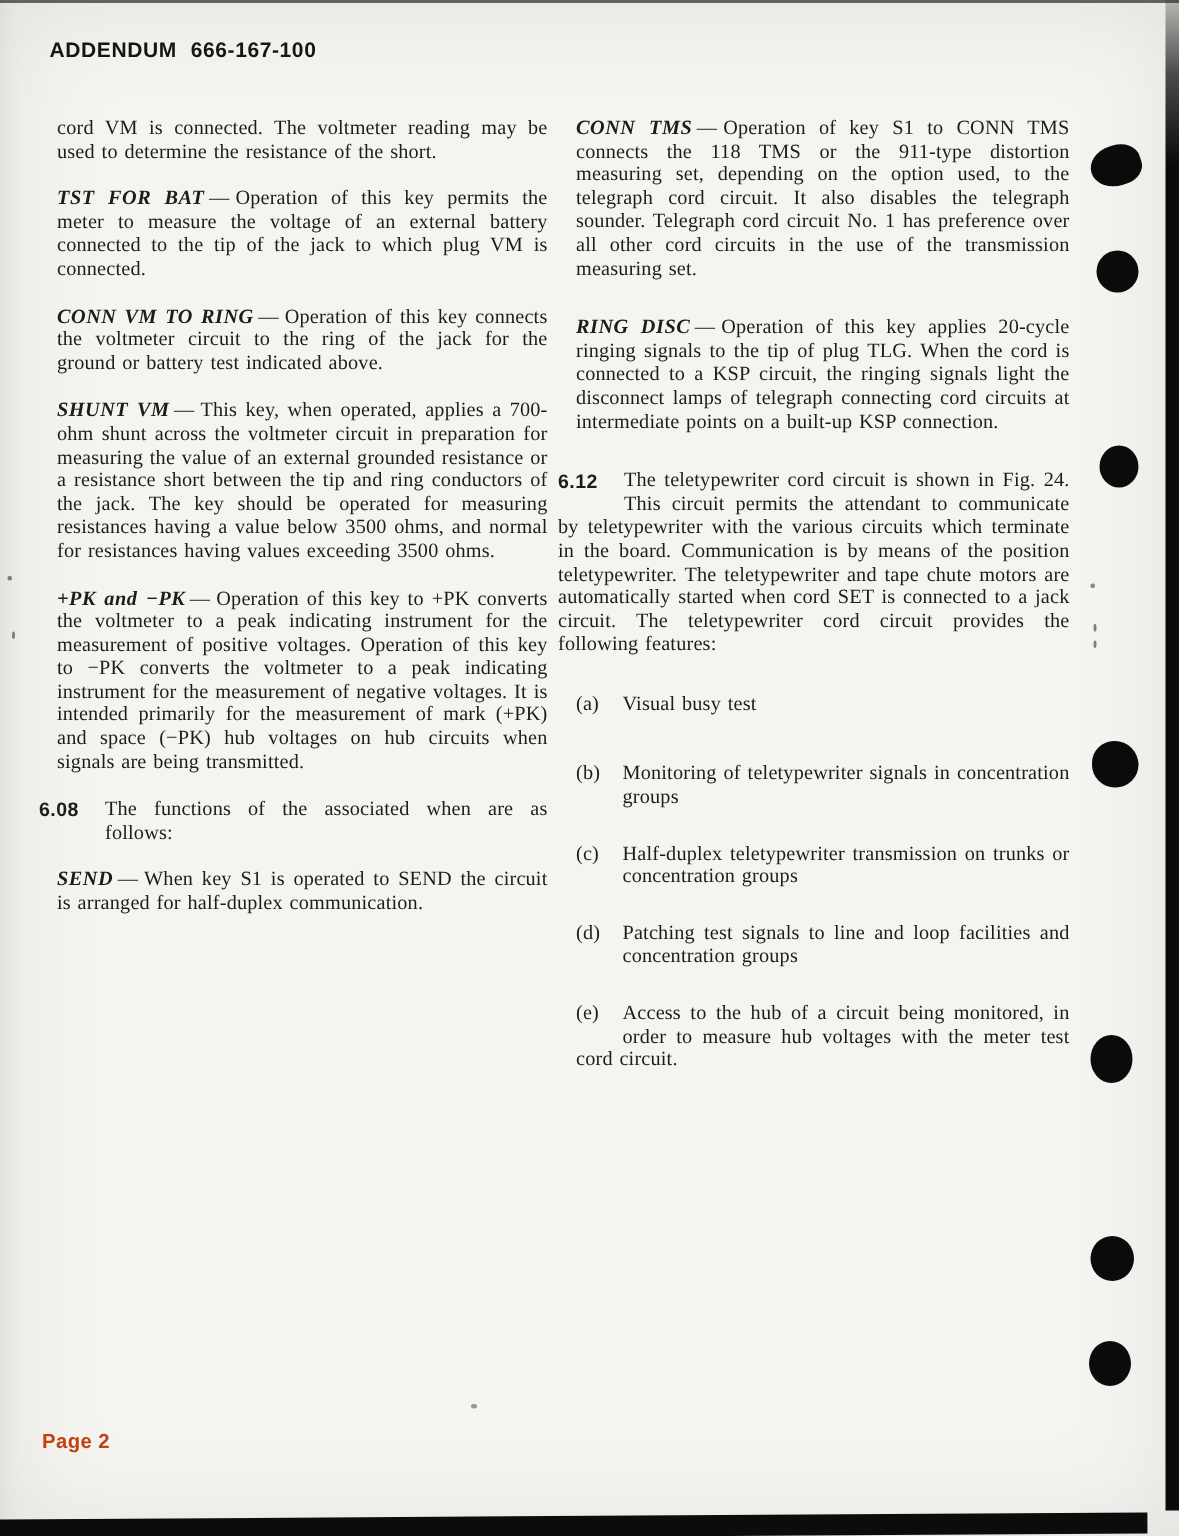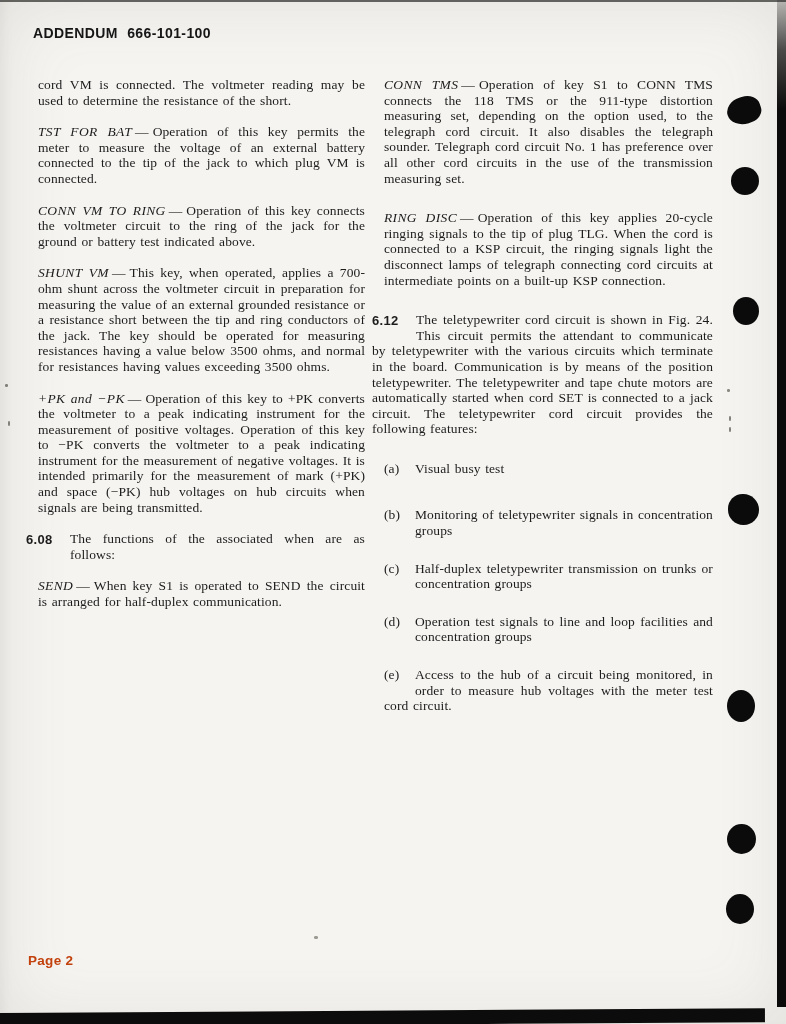--- a/index.html
+++ b/index.html
@@ -32,21 +32,21 @@
     text-align:justify;
     letter-spacing:0.12px;word-spacing:1px;
     hyphens:auto;-webkit-hyphens:auto;
   }
   #col-left{left:38px;width:327px;}
   #col-right{left:384px;width:329px;}
 
   .para{margin:0 0 16px 0;}
   #col-right .para{margin-bottom:24px;}
 
-  .key{font-weight:normal;font-style:italic;letter-spacing:0.35px;}
+  .key{font-weight:bold;font-style:italic;letter-spacing:0.35px;}
   .dash{margin:0 4px 0 3px;}
 
   .numpara{margin-left:-12px;}
   .numpara .num{
     float:left;width:44px;height:31px;
     font-family:"Liberation Sans","DejaVu Sans",sans-serif;
     font-weight:bold;font-size:13px;letter-spacing:0.3px;
     padding-top:1px;box-sizing:border-box;
   }
 
@@ -87,21 +87,21 @@
   #speck-3{left:727px;top:389px;width:3px;height:3px;background:#8a8a82;}
   #speck-4{left:729px;top:416px;width:2px;height:5px;}
   #speck-5{left:729px;top:427px;width:2px;height:5px;}
   #speck-6{left:314px;top:936px;width:4px;height:3px;background:#9a9a92;}
 </style>
 </head>
 <body>
 
 <div id="page">
 
-  <div id="header">ADDENDUM 666-101-100</div>
+  <div id="header">ADDENDUM 666-167-100</div>
 
   <div id="col-left" class="col">
 
     <p class="para"><span>cord VM is connected.  The voltmeter reading may be used to determine the resistance of the short.</span></p>
 
     <p class="para"><span class="key">TST FOR BAT</span><span class="dash">—</span><span>Operation of this key permits the meter to measure the voltage of an external battery connected to the tip of the jack to which plug VM is connected.</span></p>
 
     <p class="para"><span class="key">CONN VM TO RING</span><span class="dash">—</span><span>Operation of this key connects the voltmeter circuit to the ring of the jack for the ground or battery test indicated above.</span></p>
 
     <p class="para"><span class="key">SHUNT VM</span><span class="dash">—</span><span>This key, when operated, applies a 700-ohm shunt across the voltmeter circuit in preparation for measuring the value of an external grounded resistance or a resistance short between the tip and ring conductors of the jack.  The key should be operated for measuring resistances having a value below 3500 ohms, and normal for resistances having values exceeding 3500 ohms.</span></p>
@@ -131,21 +131,21 @@
       <div class="feature">
         <span class="flabel">(b)</span>
         <span class="ftext">Monitoring of teletypewriter signals in concentration groups</span>
       </div>
       <div class="feature">
         <span class="flabel">(c)</span>
         <span class="ftext">Half-duplex teletypewriter transmission on trunks or concentration groups</span>
       </div>
       <div class="feature">
         <span class="flabel">(d)</span>
-        <span class="ftext">Operation test signals to line and loop facilities and concentration groups</span>
+        <span class="ftext">Patching test signals to line and loop facilities and concentration groups</span>
       </div>
       <div class="feature hang">
         <span class="flabel">(e)</span><span>Access to the hub of a circuit being monitored, in order to measure hub voltages with the meter test cord circuit.</span>
       </div>
     </div>
 
   </div>
 
   <div id="footer">Page 2</div>
 

